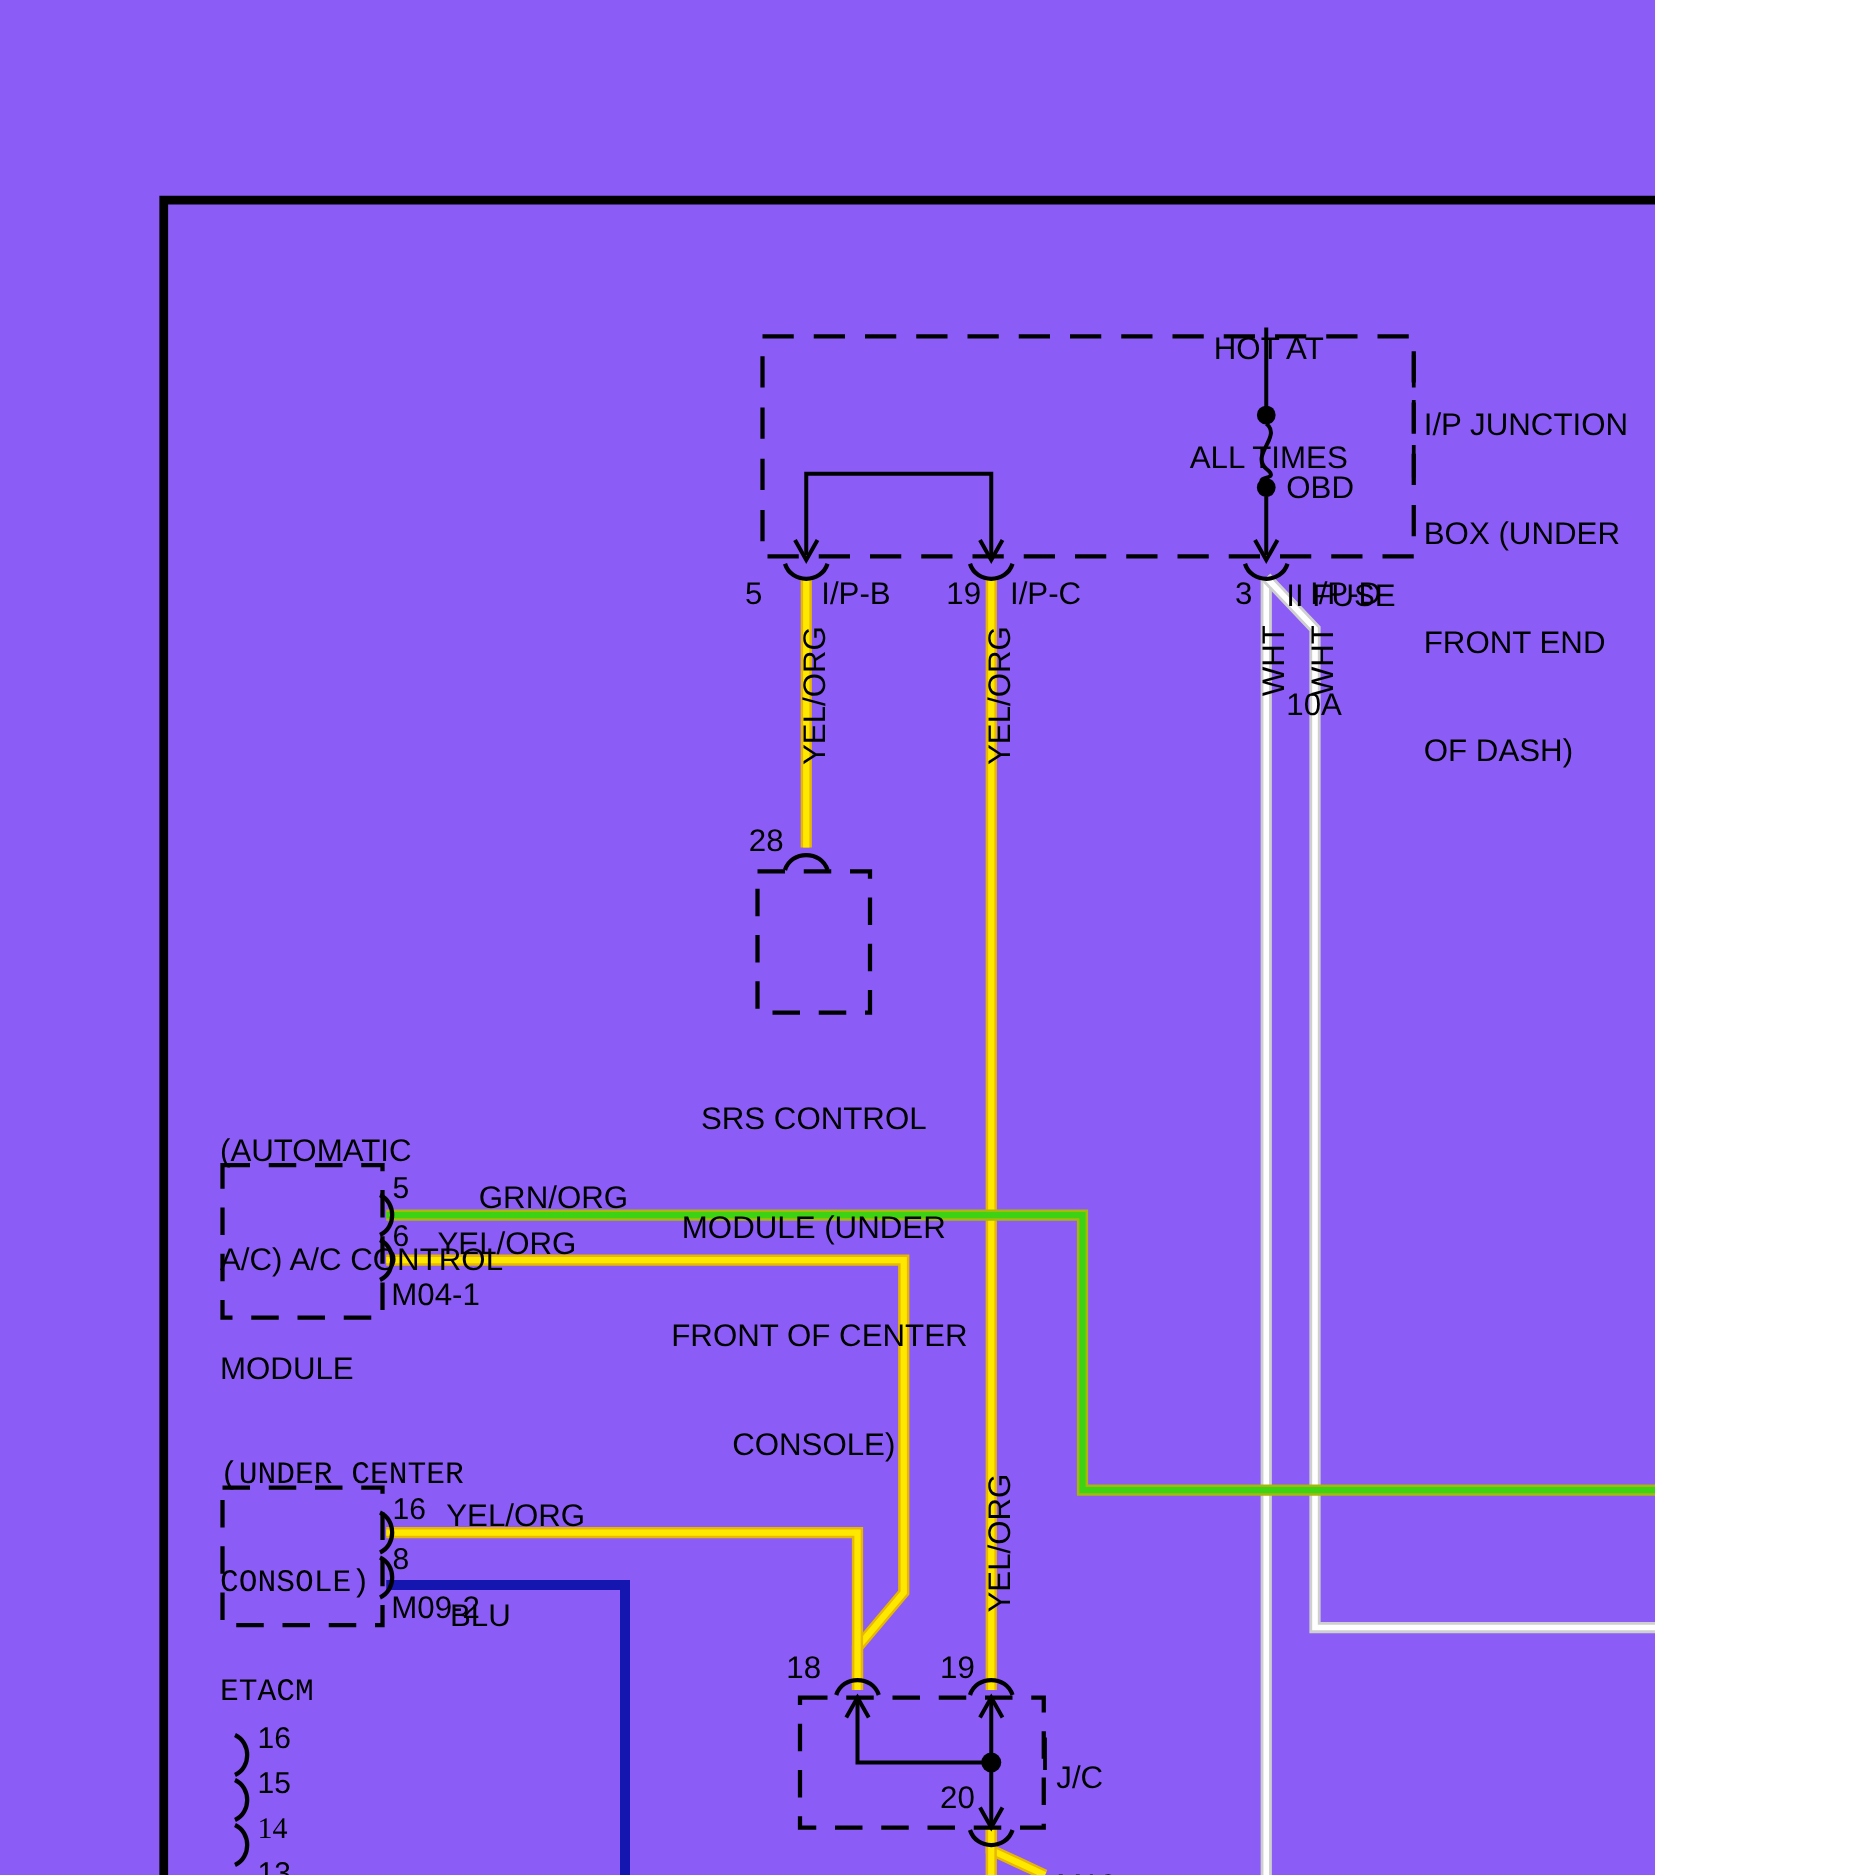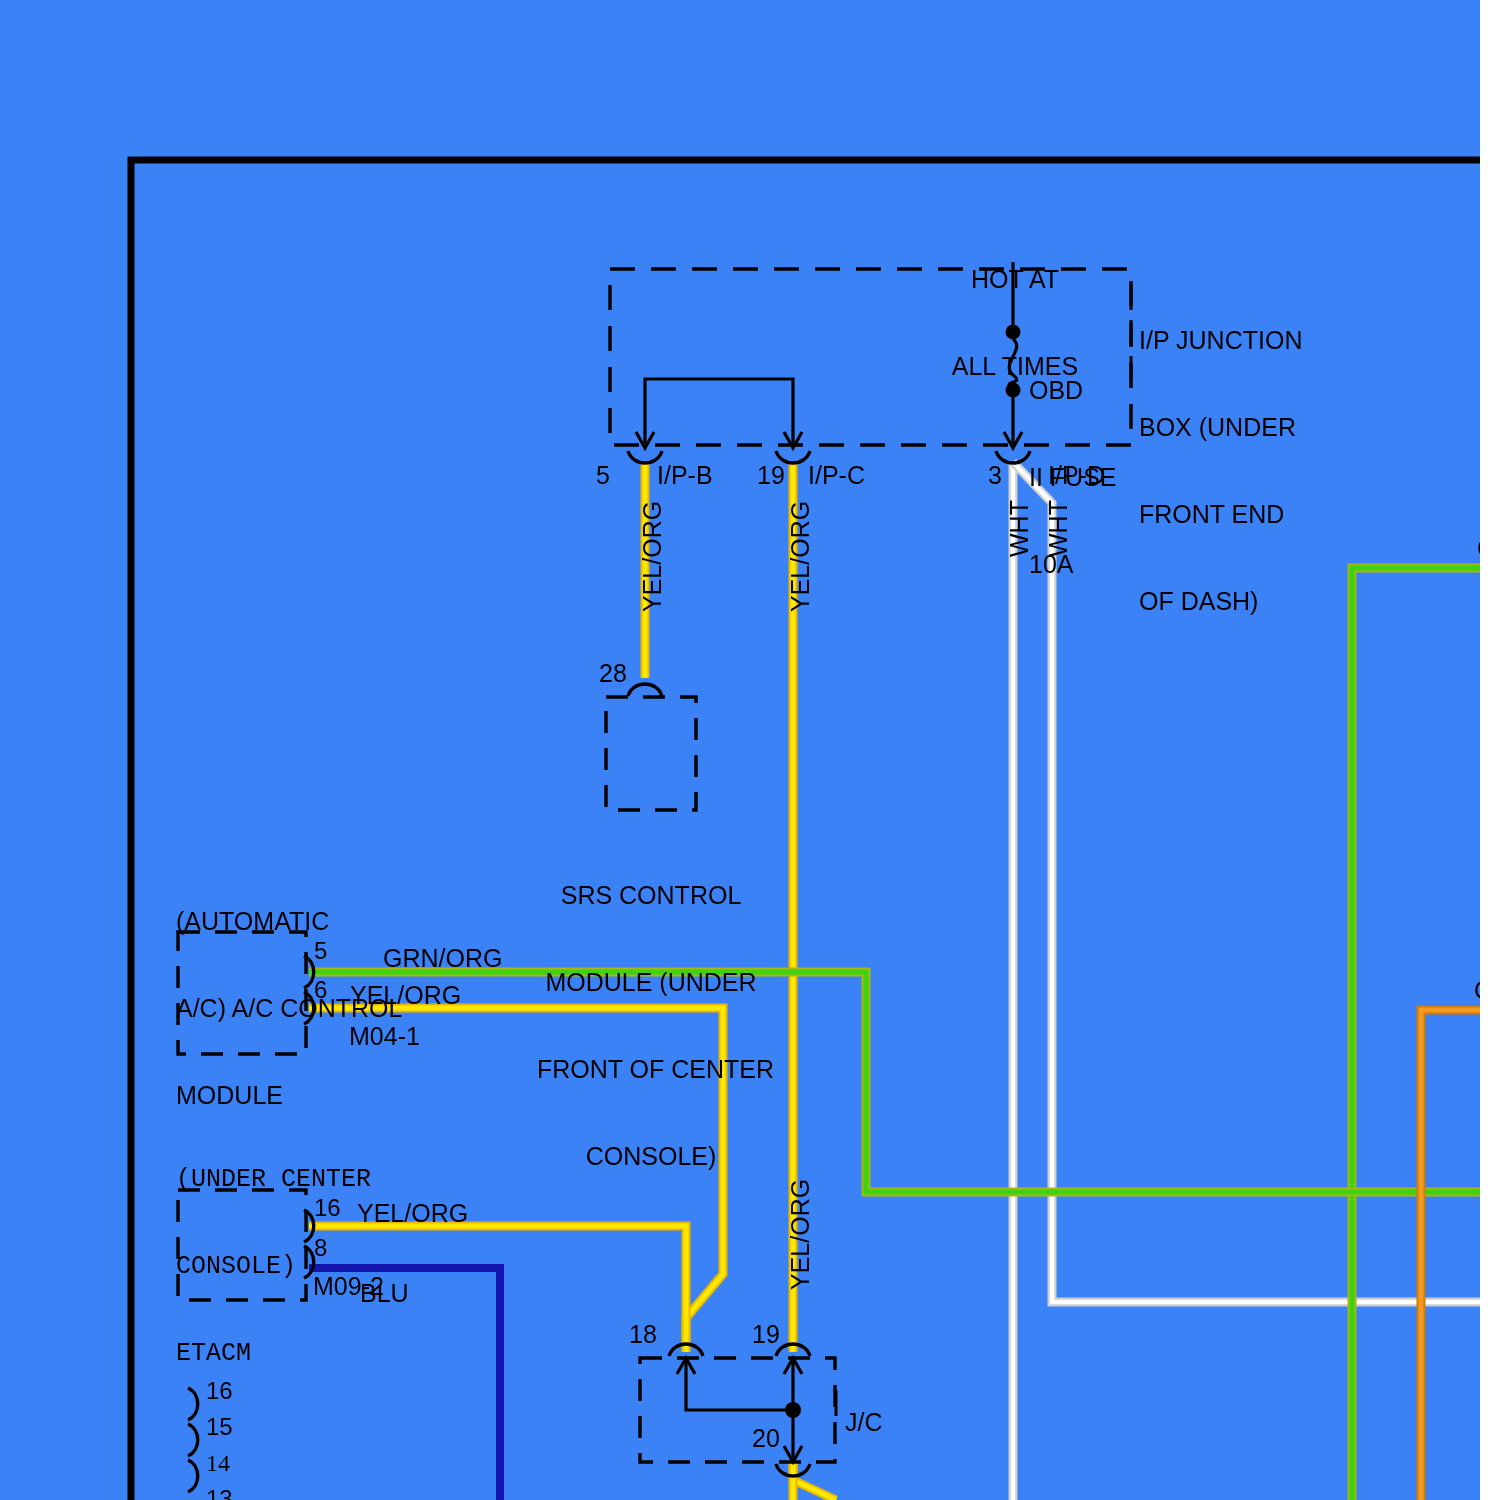--- a/index.html
+++ b/index.html
@@ -1,17 +1,17 @@
 <!DOCTYPE html>
 <html><head>
 <meta charset="utf-8">
 <style>
   html,body{margin:0;padding:0;background:#ffffff;}
   body{width:1500px;height:1500px;font-family:"Liberation Sans",sans-serif;}
-  #stage{position:relative;width:1480px;height:1500px;overflow:hidden;background:#3b82f6;}
+  #stage{position:relative;width:1324px;height:1500px;overflow:hidden;background:#8b5cf6;}
   svg.layer{position:absolute;left:0;top:0;width:1500px;height:1500px;}
   .lbl{position:absolute;font-family:"Liberation Sans",sans-serif;color:#000;
        font-size:25px;line-height:29px;white-space:pre;letter-spacing:0px;}
   .lbl.sm{font-size:24px;line-height:28px;}
   .ctr{text-align:center;}
   .rot{transform-origin:left top;transform:rotate(-90deg);}
 </style>
 </head>
 <body>
 
@@ -198,21 +198,21 @@
 
   <div class="lbl" style="left:176px;top:849px;">
     <div>(AUTOMATIC</div>
     <div>A/C) A/C CONTROL</div>
     <div>MODULE</div>
   </div>
   <div class="lbl sm" style="left:314px;top:937px;">5</div>
   <div class="lbl" style="left:357px;top:944px;margin-left:26px;">GRN/ORG</div>
   <div class="lbl sm" style="left:314px;top:976px;">6</div>
   <div class="lbl" style="left:350px;top:981px;">YEL/ORG</div>
-  <div class="lbl" style="left:313px;top:1022px;margin-left:36px;">M04-1</div>
+  <div class="lbl" style="left:313px;top:1022px;">M04-1</div>
 
   <div class="lbl" style="left:176px;top:1107px;font-family:Liberation Mono, monospace;">
     <div>(UNDER CENTER</div>
     <div>CONSOLE)</div>
     <div>ETACM</div>
   </div>
   <div class="lbl sm" style="left:314px;top:1194px;">16</div>
   <div class="lbl" style="left:357px;top:1199px;">YEL/ORG</div>
   <div class="lbl sm" style="left:314px;top:1234px;">8</div>
   <div class="lbl" style="left:360px;top:1239px;margin-top:40px;">BLU</div>

